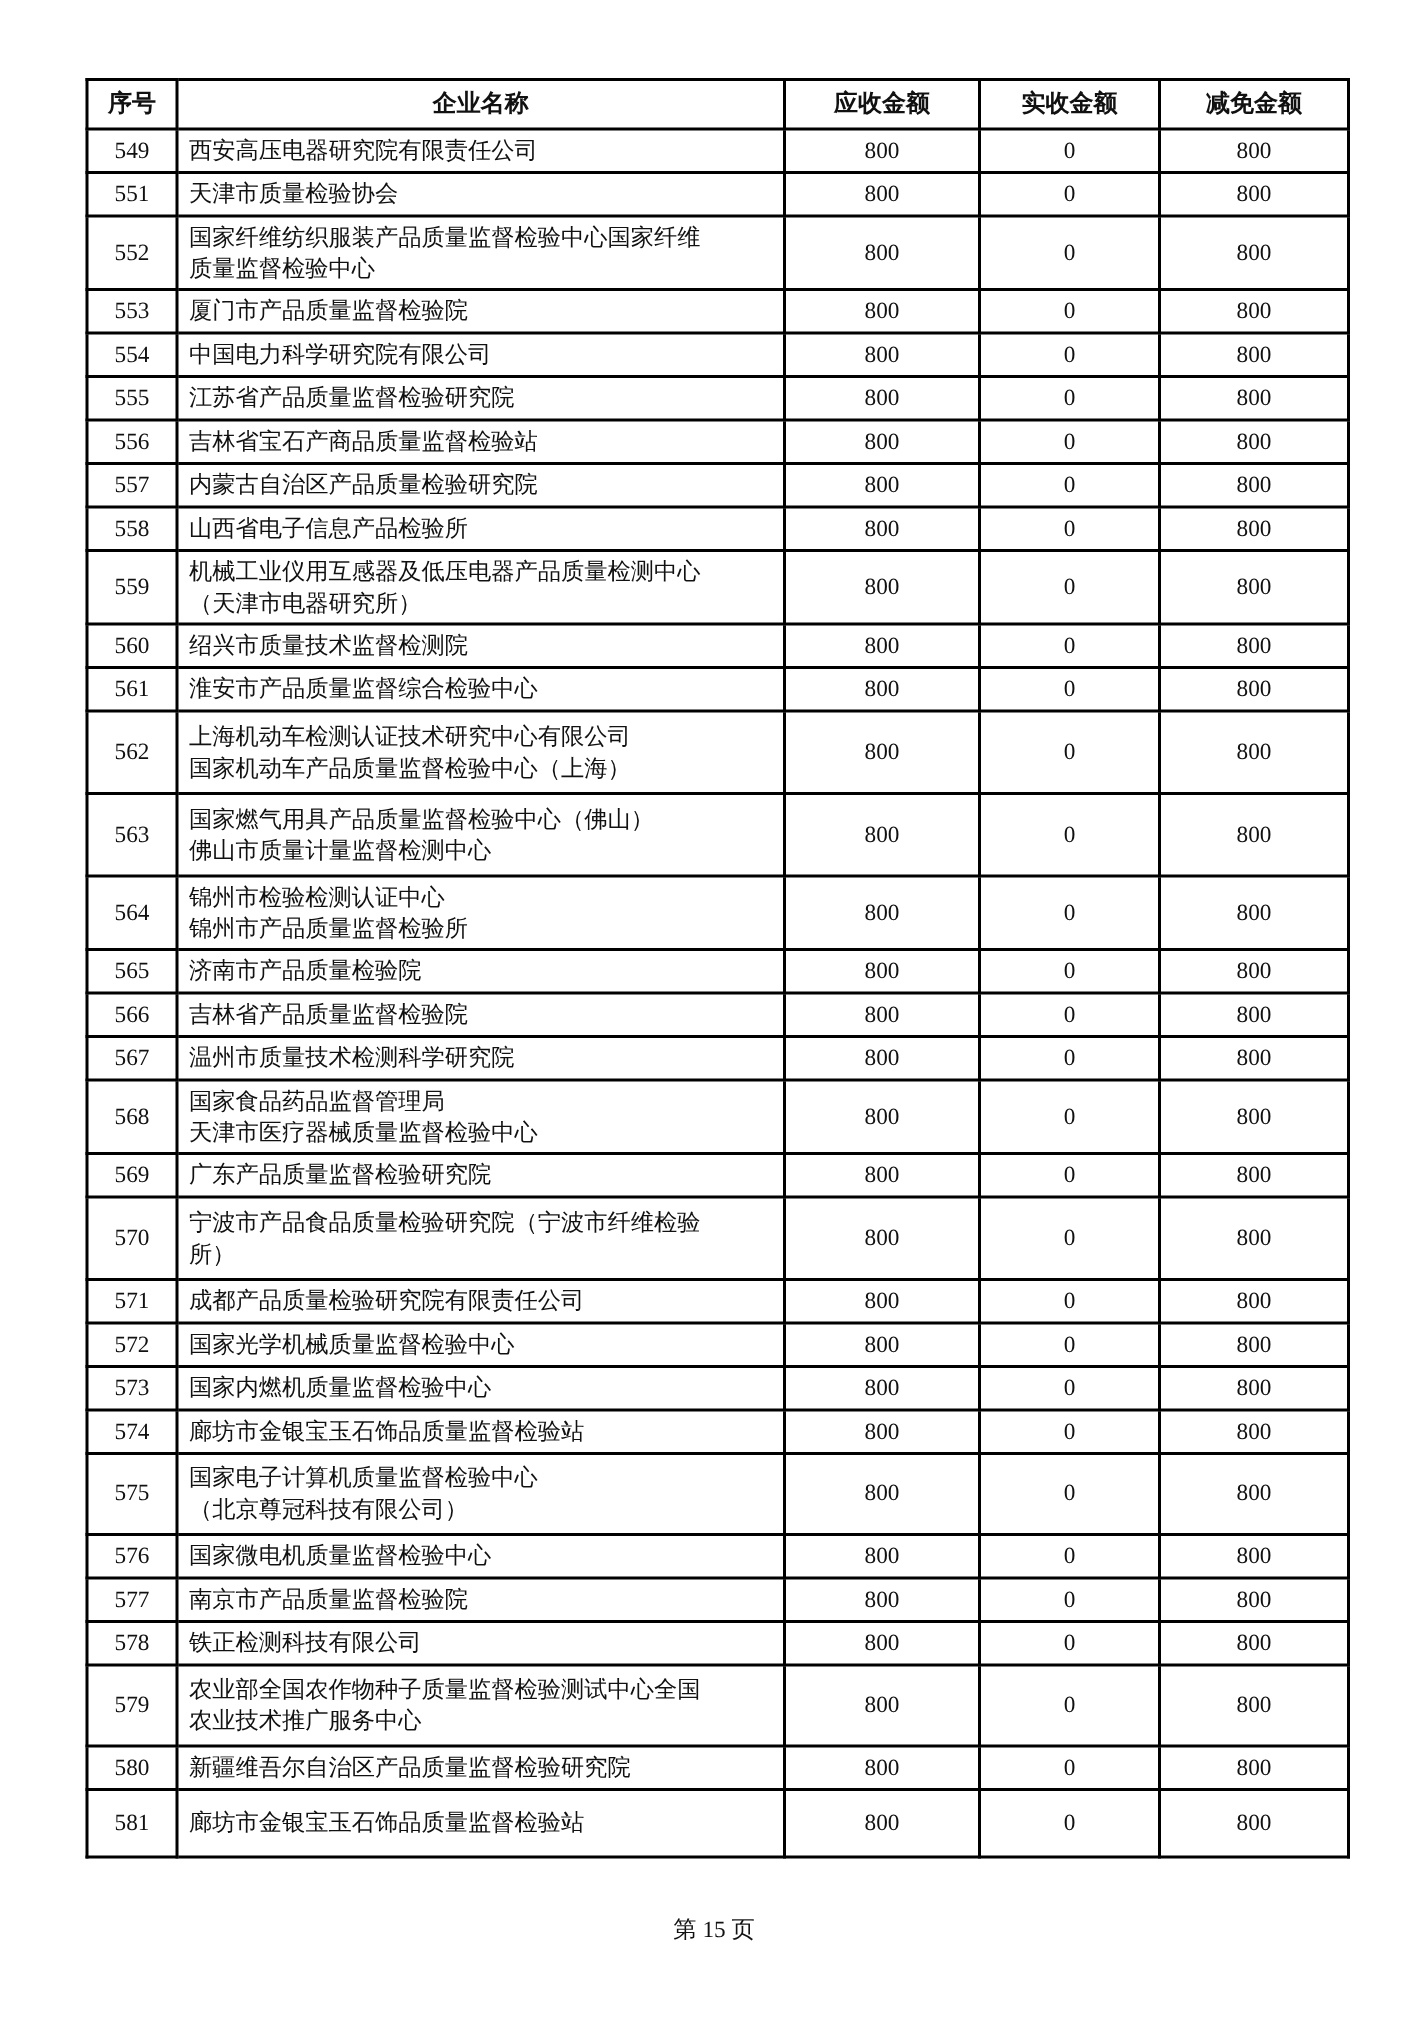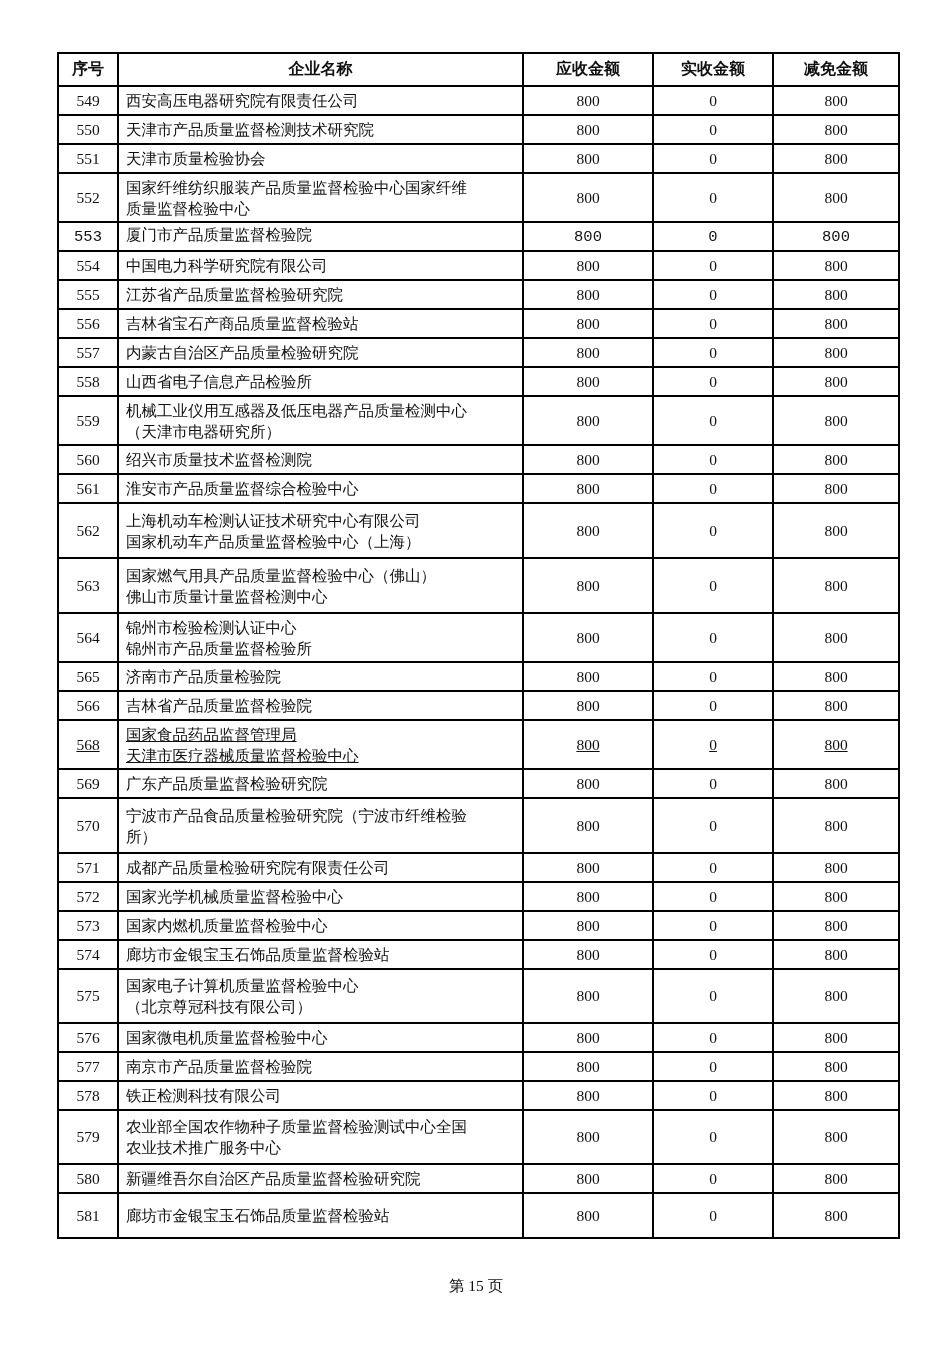--- a/index.html
+++ b/index.html
@@ -86,41 +86,34 @@
     </thead>
     <tbody id="table-body">
         <tr style="height: 29px;">
           <td class="c-id">549</td>
           <td class="c-name">西安高压电器研究院有限责任公司</td>
           <td class="c-amt">800</td>
           <td class="c-amt">0</td>
           <td class="c-amt">800</td>
         </tr>
         <tr style="height: 29px;">
-          <td class="c-id">550</td>
-          <td class="c-name">天津市产品质量监督检测技术研究院</td>
-          <td class="c-amt">800</td>
-          <td class="c-amt">0</td>
-          <td class="c-amt">800</td>
-        </tr>
-        <tr style="height: 29px;">
           <td class="c-id">551</td>
           <td class="c-name">天津市质量检验协会</td>
           <td class="c-amt">800</td>
           <td class="c-amt">0</td>
           <td class="c-amt">800</td>
         </tr>
         <tr style="height: 49px;">
           <td class="c-id">552</td>
           <td class="c-name">国家纤维纺织服装产品质量监督检验中心国家纤维<br>质量监督检验中心</td>
           <td class="c-amt">800</td>
           <td class="c-amt">0</td>
           <td class="c-amt">800</td>
         </tr>
-        <tr style="height: 29px; font-family: Liberation Mono, monospace;">
+        <tr style="height: 29px;">
           <td class="c-id">553</td>
           <td class="c-name">厦门市产品质量监督检验院</td>
           <td class="c-amt">800</td>
           <td class="c-amt">0</td>
           <td class="c-amt">800</td>
         </tr>
         <tr style="height: 29px; border-radius: 11px;">
           <td class="c-id">554</td>
           <td class="c-name">中国电力科学研究院有限公司</td>
           <td class="c-amt">800</td>
@@ -204,21 +197,28 @@
           <td class="c-amt">0</td>
           <td class="c-amt">800</td>
         </tr>
         <tr style="height: 29px;">
           <td class="c-id">566</td>
           <td class="c-name">吉林省产品质量监督检验院</td>
           <td class="c-amt">800</td>
           <td class="c-amt">0</td>
           <td class="c-amt">800</td>
         </tr>
-        <tr style="height: 49px; text-decoration: underline;">
+        <tr style="height: 29px;">
+          <td class="c-id">567</td>
+          <td class="c-name">温州市质量技术检测科学研究院</td>
+          <td class="c-amt">800</td>
+          <td class="c-amt">0</td>
+          <td class="c-amt">800</td>
+        </tr>
+        <tr style="height: 49px;">
           <td class="c-id">568</td>
           <td class="c-name">国家食品药品监督管理局<br>天津市医疗器械质量监督检验中心</td>
           <td class="c-amt">800</td>
           <td class="c-amt">0</td>
           <td class="c-amt">800</td>
         </tr>
         <tr style="height: 29px;">
           <td class="c-id">569</td>
           <td class="c-name">广东产品质量监督检验研究院</td>
           <td class="c-amt">800</td>

